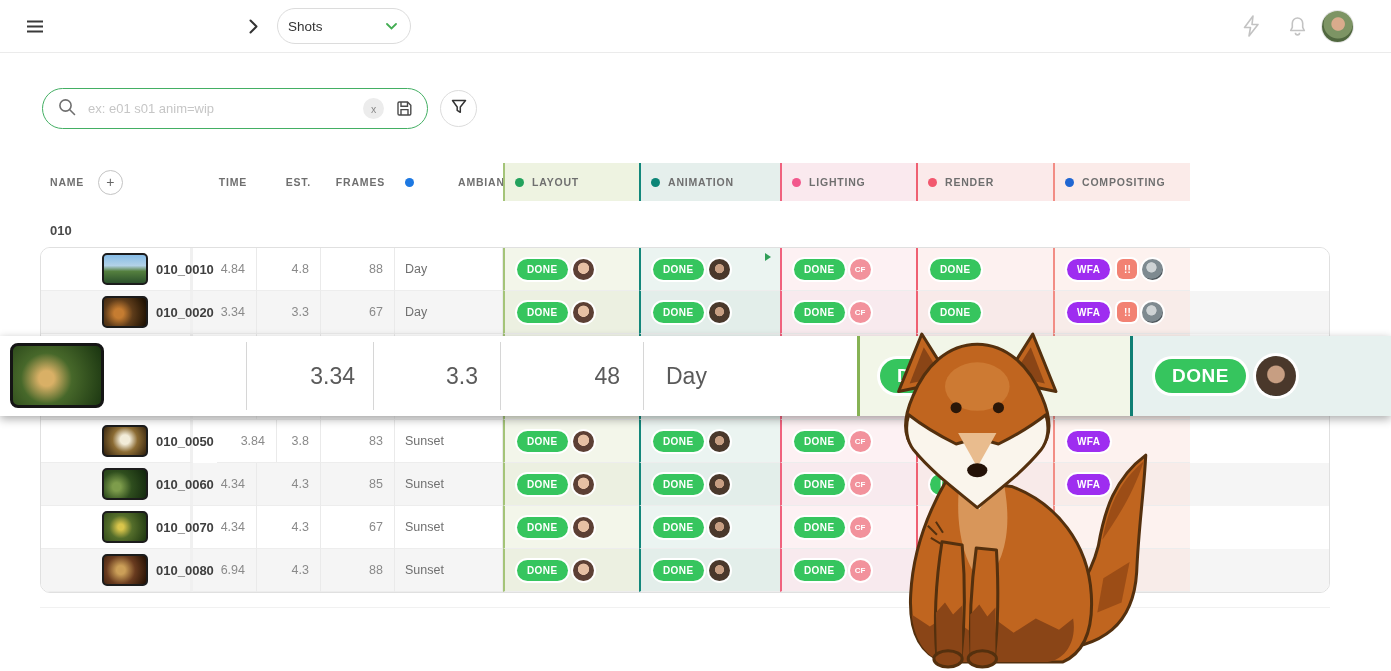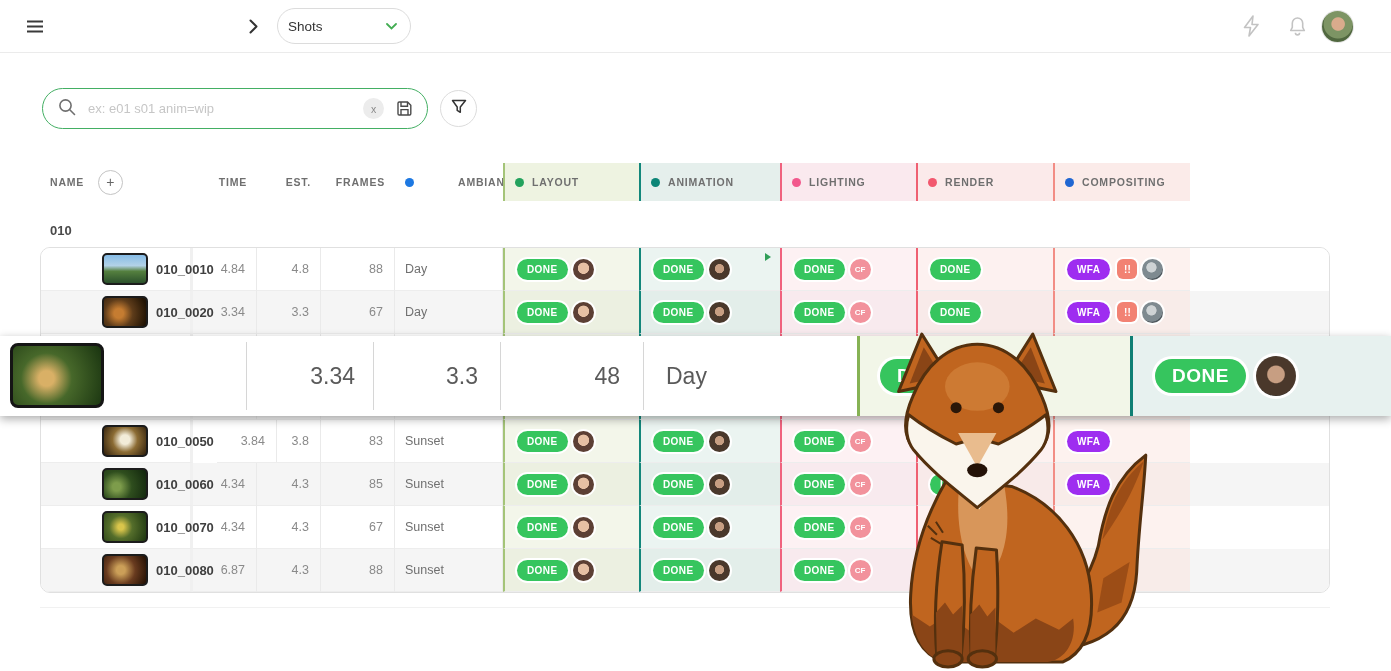--- a/index.html
+++ b/index.html
@@ -357,21 +357,21 @@
       <div class="cell task" style="left: 875px; width: 137px; background: rgb(253, 241, 240); border-left: 2px solid rgb(239, 96, 114);">
         <div class="badge" style="background: rgb(54, 197, 94); display: inline-flex;">DONE</div>
       </div>
       <div class="cell task" style="left: 1012px; width: 137px; background: rgb(253, 242, 239); border-left: 2px solid rgb(242, 141, 133);"></div>
     </div>
     <div class="row alt" style="top: 301px;">
       <div class="cell plain namecell" style="left: -1px; width: 153px;">
         <div class="thumb t-0080"></div>
         <div class="shot-name" style="display: inline;">010_0080</div>
       </div>
-      <div class="cell plain num" style="left: 152px; width: 64px;">6.87</div>
+      <div class="cell plain num" style="left: 152px; width: 64px;">6.94</div>
       <div class="cell plain num" style="left: 216px; width: 64px;">4.3</div>
       <div class="cell plain num" style="left: 280px; width: 74px;">88</div>
       <div class="cell plain amb" style="left: 354px; width: 108px;">Sunset</div>
       <div class="cell task" style="left: 462px; width: 136px; background: rgb(236, 240, 225); border-left: 2px solid rgb(164, 196, 120);">
         <div class="badge" style="background: rgb(54, 197, 94); display: inline-flex;">DONE</div>
         <div class="av av-girl"></div>
       </div>
       <div class="cell task" style="left: 598px; width: 141px; background: rgb(227, 238, 234); border-left: 2px solid rgb(19, 135, 123);">
         <div class="badge" style="background: rgb(54, 197, 94); display: inline-flex;">DONE</div>
         <div class="av av-man"></div>

